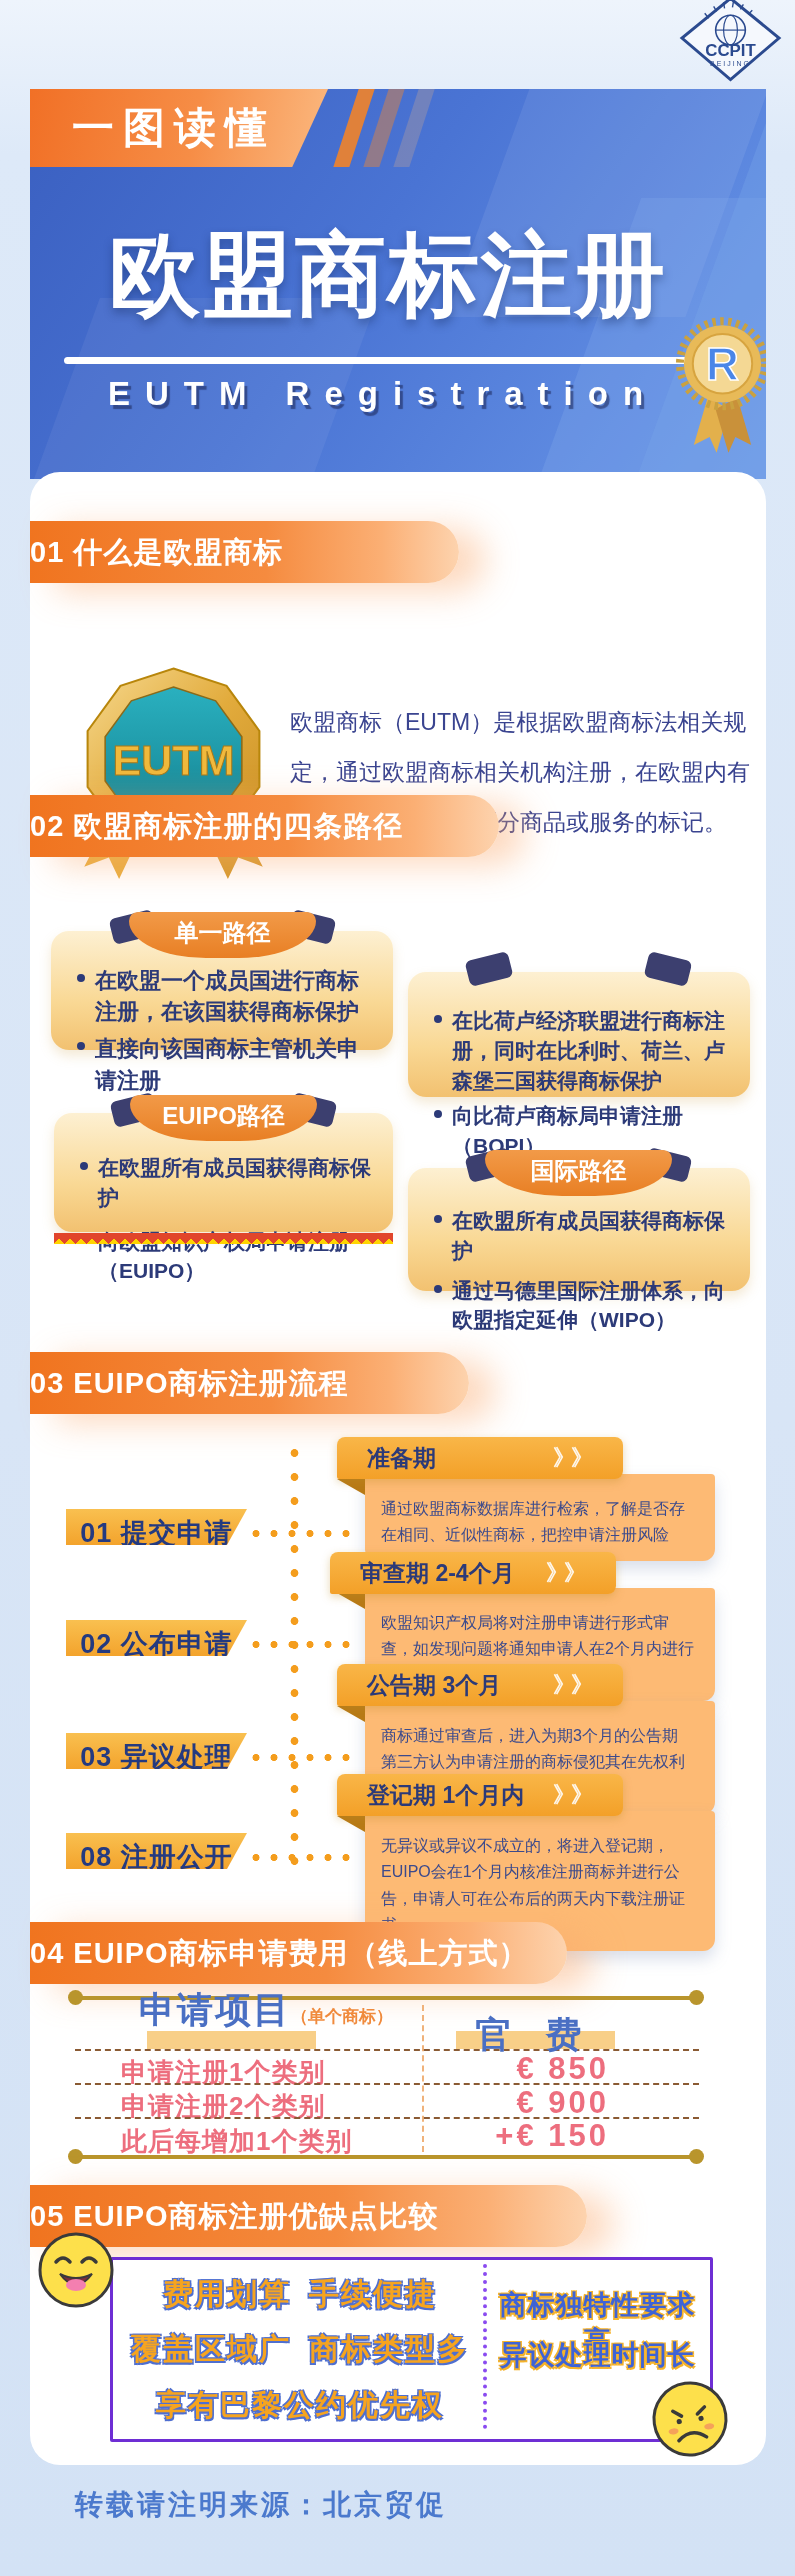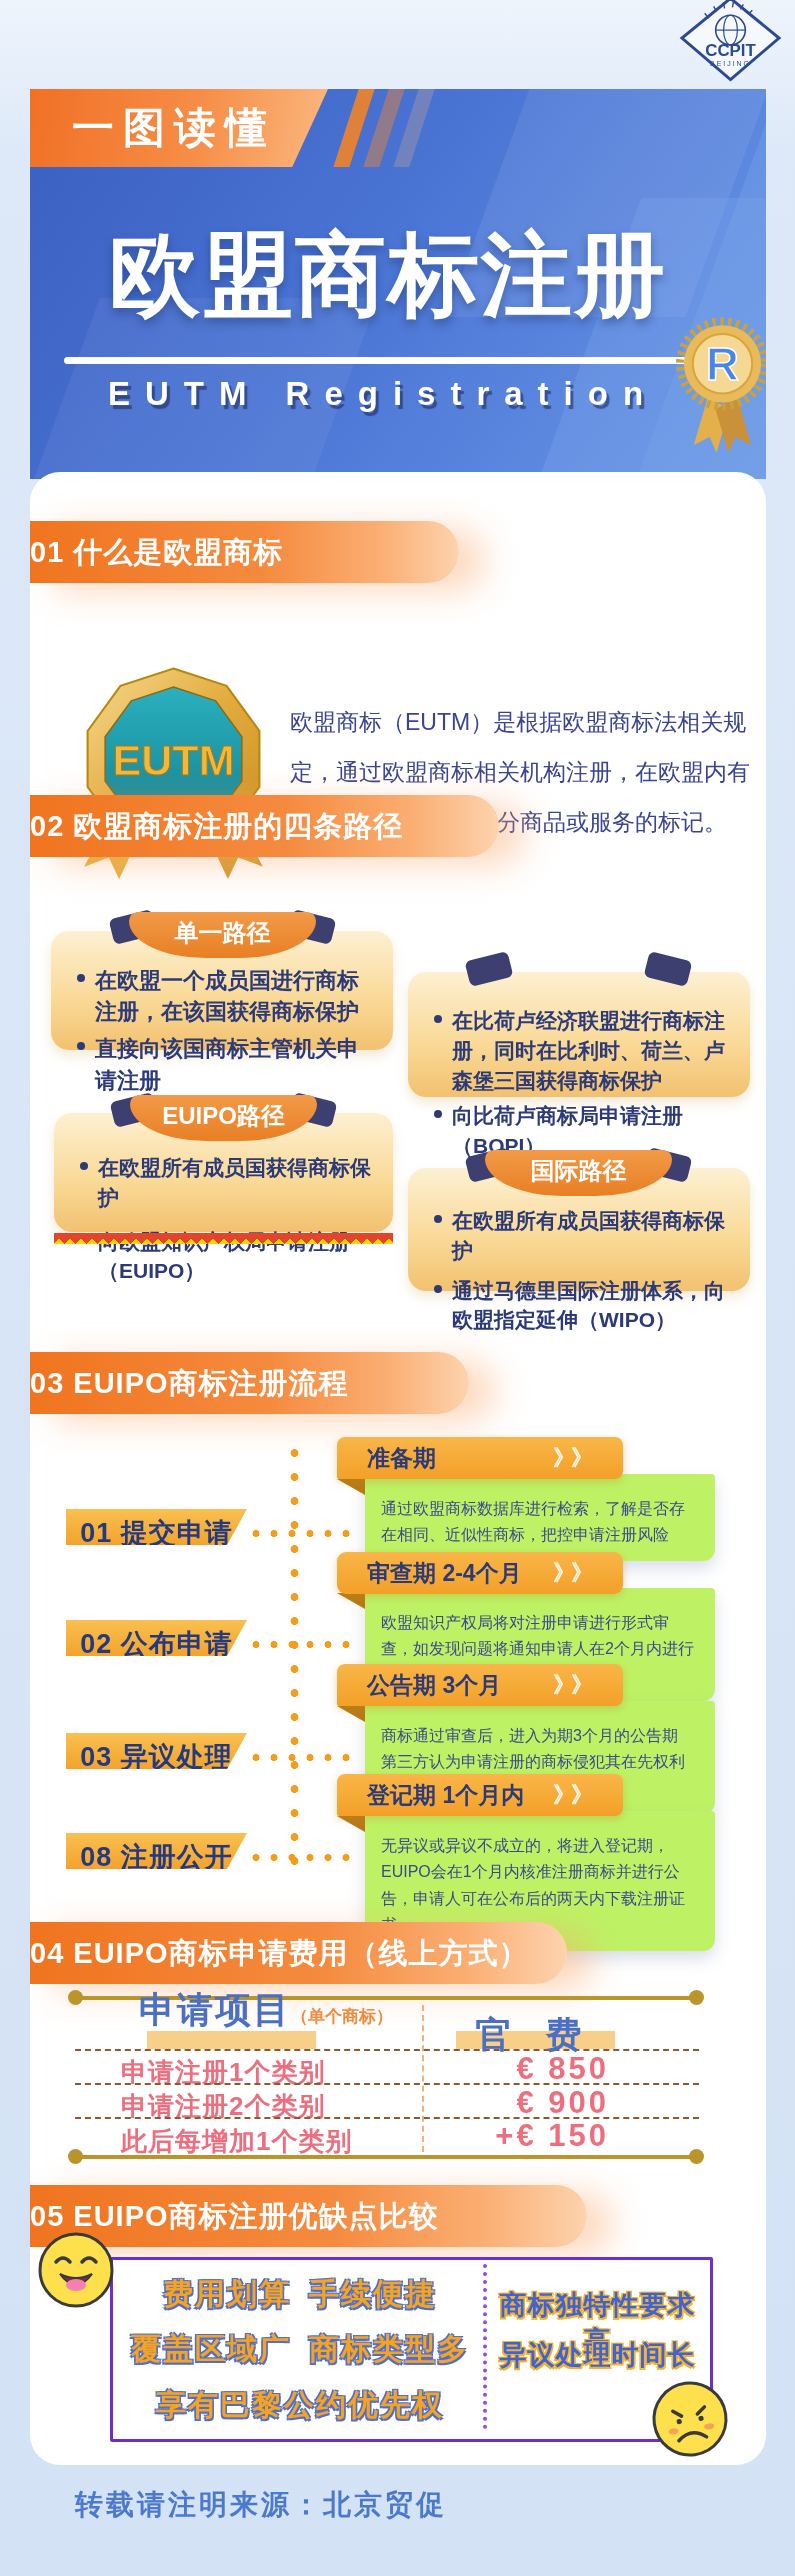--- a/index.html
+++ b/index.html
@@ -55,21 +55,21 @@
   .hdots{position:absolute;height:9px;background-image:radial-gradient(circle,#f49d1d 3.2px,transparent 3.8px);background-size:18px 9px;background-repeat:repeat-x;}
   .step{position:absolute;width:181px;height:36px;
     background:linear-gradient(180deg,#f9c050 0%,#f3a32c 100%);
     clip-path:polygon(0 0,100% 0,calc(100% - 20px) 100%,0 100%);
     color:#243a80;font-size:27px;font-weight:900;line-height:48px;text-align:center;letter-spacing:1px;}
   .phead{position:absolute;width:286px;height:42px;border-radius:8px 8px 8px 2px;z-index:2;
     background:linear-gradient(180deg,#f9b648 0%,#f3a028 100%);
     color:#2c3a78;font-size:23px;font-weight:900;line-height:42px;padding-left:30px;box-sizing:border-box;box-shadow:0 3px 8px rgba(190,140,40,.35);}
   .phead .chev{position:absolute;right:34px;top:0;color:rgba(255,255,255,.9);font-size:22px;font-weight:bold;letter-spacing:-4px;}
   .pfold{position:absolute;width:0;height:0;border-top:16px solid #b87a16;border-left:28px solid transparent;z-index:1;}
-  .pbody{position:absolute;width:350px;background:#bef264;border-radius:4px 4px 12px 12px;z-index:0;
+  .pbody{position:absolute;width:350px;background:#fdba74;border-radius:4px 4px 12px 12px;z-index:0;
     box-shadow:0 8px 16px rgba(120,140,180,.28);
     color:#3c4a8c;font-size:16px;line-height:1.65;padding:22px 15px 12px 16px;box-sizing:border-box;white-space:pre-line;}
   
   .goldline{position:absolute;height:4px;background:#b9952c;border-radius:2px;}
   .golddot{position:absolute;width:15px;height:15px;border-radius:50%;background:#b9952c;}
   .dashrow{position:absolute;width:624px;border-top:2px dashed #8a5a33;}
   .hl{position:absolute;height:18px;background:#f8cf88;z-index:0;}
   .thead{position:absolute;z-index:1;color:#4a6fc3;font-size:36px;font-weight:900;letter-spacing:2px;}
   .tnote{color:#f08a3c;font-size:17px;font-weight:bold;letter-spacing:0;}
   .titem{position:absolute;color:#ed6e7e;font-size:26px;font-weight:bold;letter-spacing:1px;}
@@ -229,21 +229,21 @@
   <div class="step" style="top:1361px;left:36px;">08 注册公开</div>
 
   <div class="pbody" style="left:335px;top:1002px;">通过欧盟商标数据库进行检索，了解是否存在相同、近似性商标，把控申请注册风险</div>
   <div class="phead" style="left:307px;top:965px;">
     <span>准备期</span>
     <span class="chev">》》</span>
   </div>
   <div class="pfold" style="left:307px;top:1007px;"></div>
 
   <div class="pbody" style="left:335px;top:1116px;">欧盟知识产权局将对注册申请进行形式审查，如发现问题将通知申请人在2个月内进行补正</div>
-  <div class="phead" style="left:307px;top:1080px;border-radius:9px;">
+  <div class="phead" style="left:300px;top:1080px;">
     <span>审查期 2-4个月</span>
     <span class="chev">》》</span>
   </div>
   <div class="pfold" style="left:307px;top:1121px;"></div>
 
   <div class="pbody" style="left:335px;top:1229px;">商标通过审查后，进入为期3个月的公告期
 第三方认为申请注册的商标侵犯其在先权利的，享有巴黎公约优先权</div>
   <div class="phead" style="left:307px;top:1192px;">
     <span>公告期 3个月</span>
     <span class="chev">》》</span>

